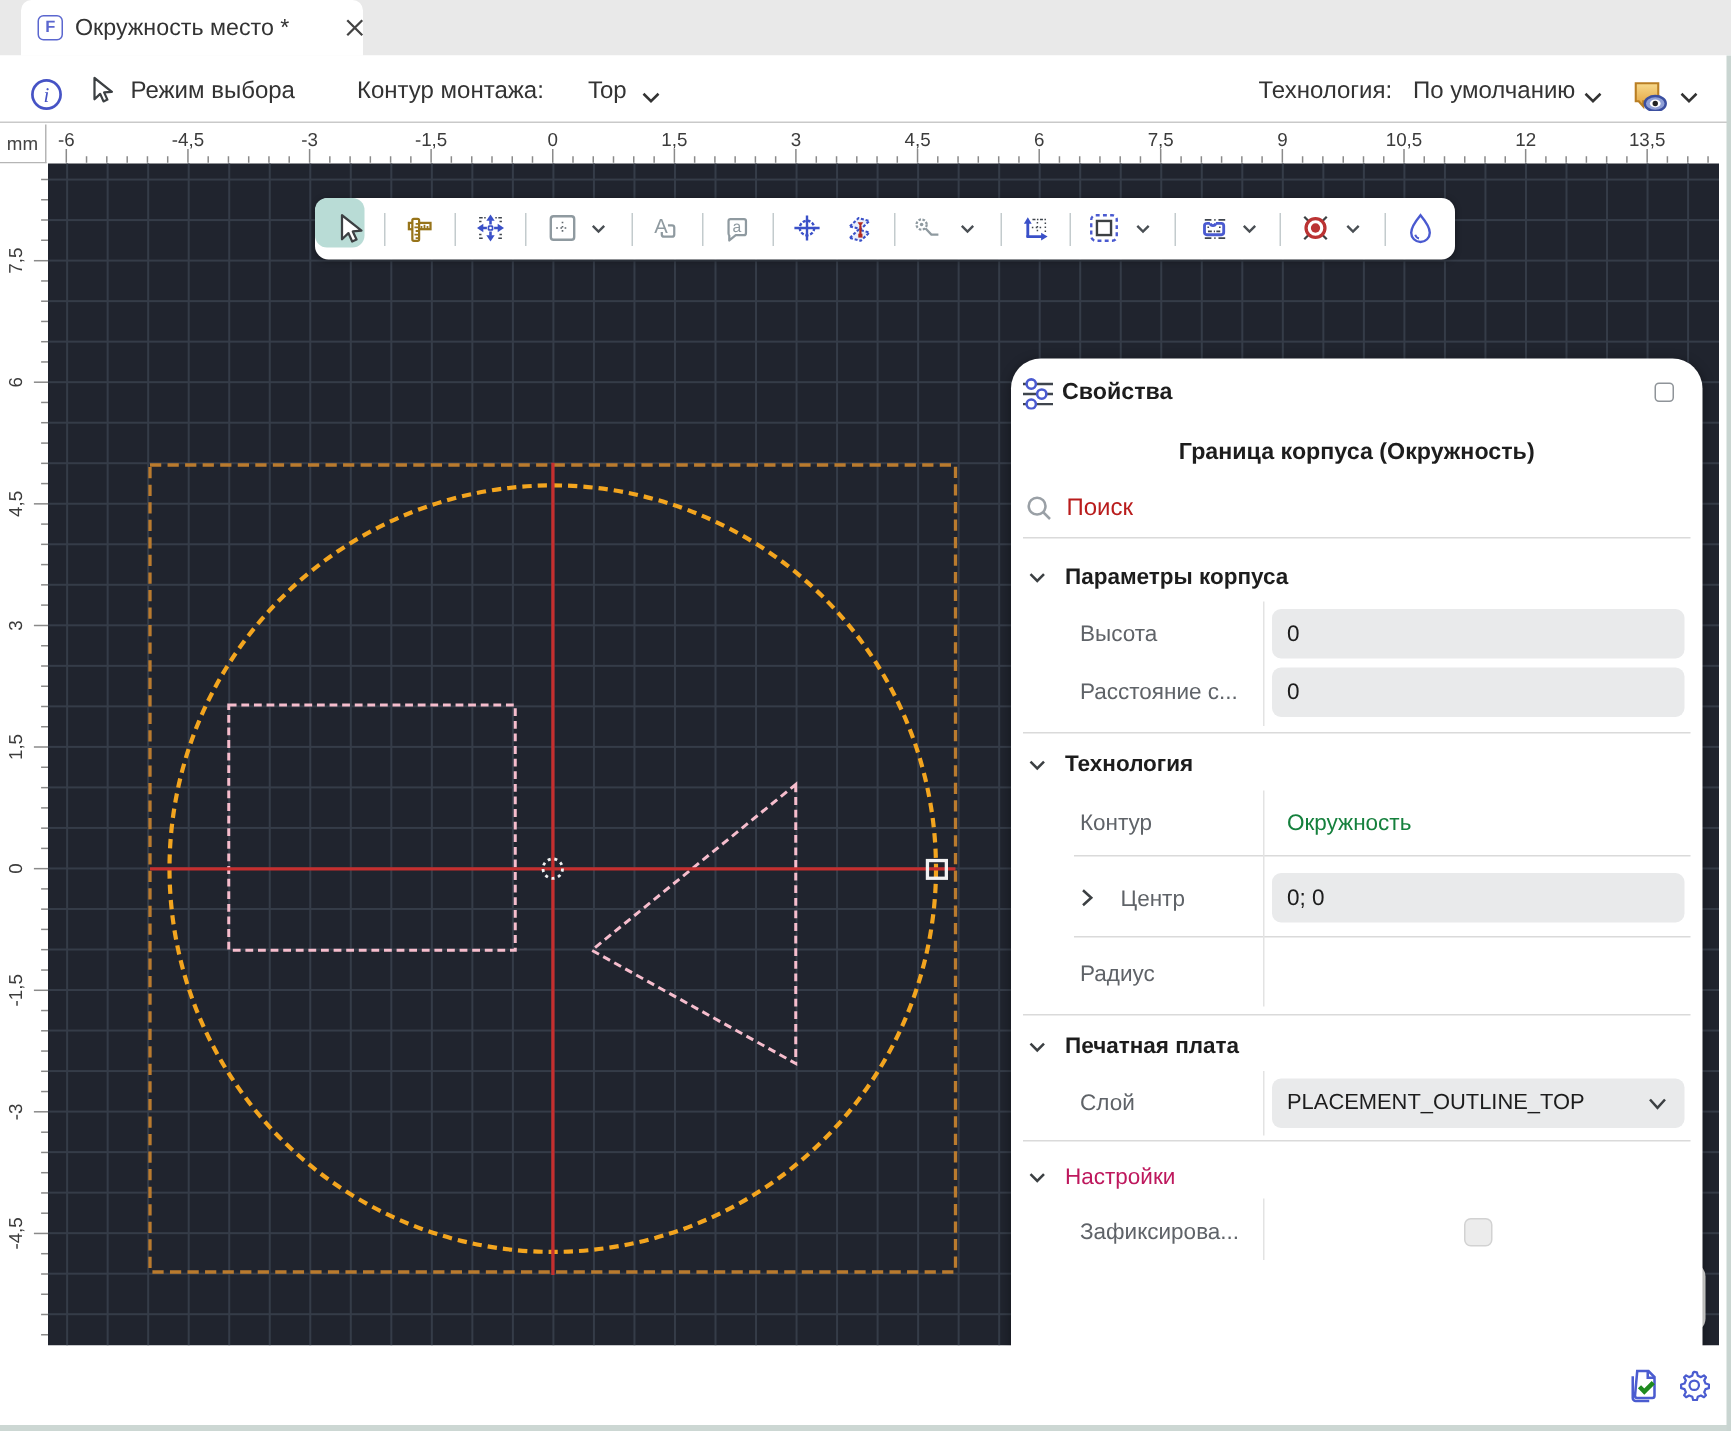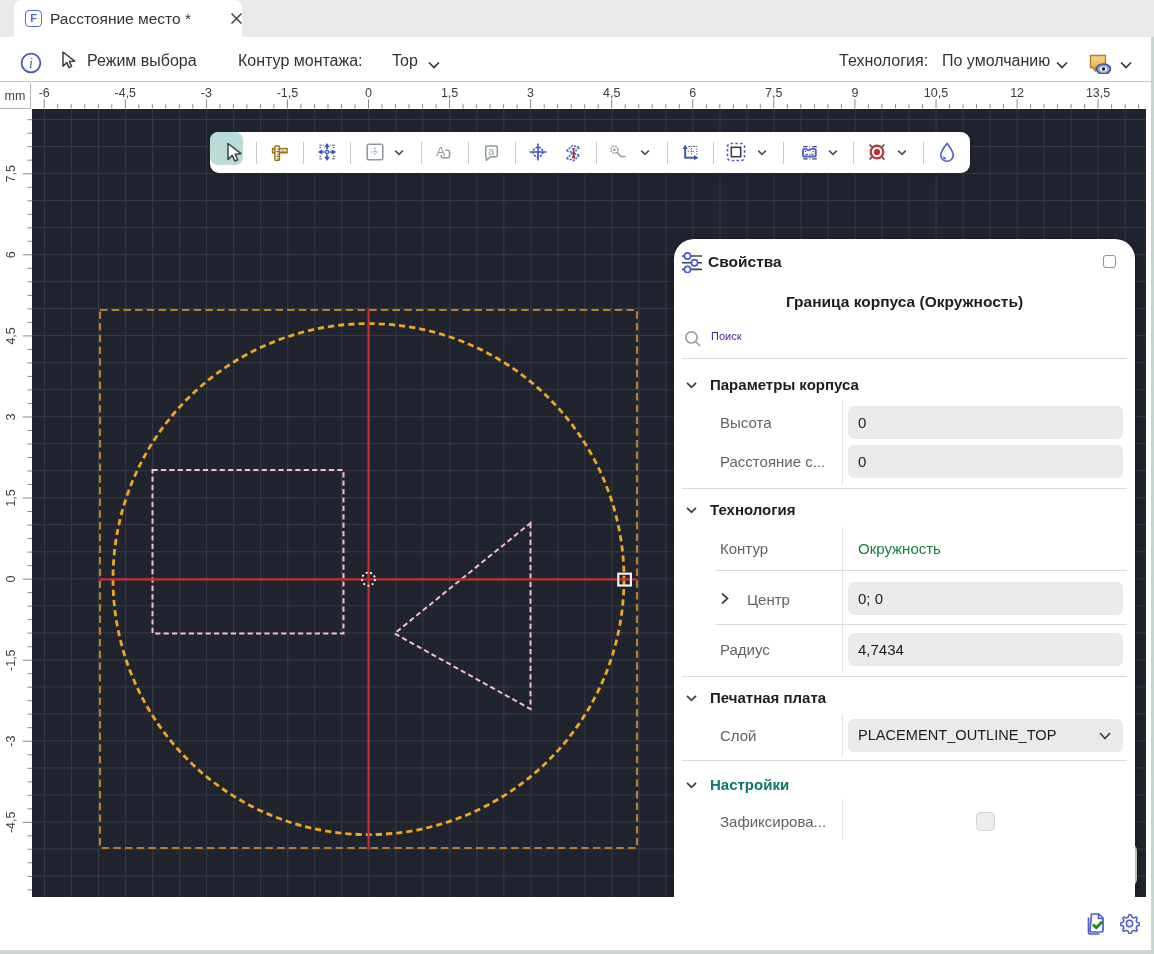--- a/index.html
+++ b/index.html
@@ -39,21 +39,21 @@
 .divl { position:absolute; height:1px; background:#dadada; }
 .vdiv { position:absolute; left:168px; width:1px; background:#e3e3e3; }
 #greytab { left:1086px; top:842px; width:51px; height:46px; background:#e4e4e2; border-radius:9px; }
 </style>
 </head>
 <body>
 <div id="app">
   <div class="abs" id="tabbar"></div>
   <div class="abs" id="tab">
     <div class="abs" id="tabF">F</div>
-    <div class="abs" id="tabTxt">Расстояние место *</div>
+    <div class="abs" id="tabTxt">Окружность место *</div>
     <svg class="abs" style="left:216px;top:12px" width="13" height="13" viewBox="0 0 13 13">
         <path d="M1.5 1.5 L11.5 11.5 M11.5 1.5 L1.5 11.5" stroke="#444" stroke-width="1.5" fill="none"></path>
       </svg>
   </div>
   <div class="abs" id="toprow">
     <svg class="abs" style="left:20px;top:14.5px" width="22" height="22" viewBox="0 0 22 22">
         <circle cx="11" cy="11" r="9.4" fill="none" stroke="#4653c5" stroke-width="1.8"></circle>
         <text x="11" y="16" font-size="14" font-style="italic" font-family="Liberation Serif,serif" fill="#4653c5" text-anchor="middle">i</text>
       </svg>
     <svg class="abs" style="left:59px;top:13px" width="20" height="20" viewBox="0 0 20 20">
@@ -379,21 +379,21 @@
       <circle cx="13.5" cy="13.7" r="3.1" fill="#fff" stroke="#4a5ad0" stroke-width="1.7"></circle>
       <circle cx="6.5" cy="20.4" r="3.1" fill="#fff" stroke="#4a5ad0" stroke-width="1.7"></circle>
     </svg>
     <div class="abs" style="left:34px;top:14px;font-size:15.5px;font-weight:bold;color:#1d1d1d">Свойства</div>
     <div class="abs" style="left:429px;top:16px;width:13px;height:13px;border:1.6px solid #8f9499;border-radius:3px"></div>
     <div class="abs" style="left:0;top:54px;width:461px;text-align:center;font-size:15.5px;font-weight:bold;color:#1d1d1d">Граница корпуса (Окружность)</div>
     <svg class="abs" style="left:10px;top:91px" width="18" height="18" viewBox="0 0 18 18">
         <circle cx="7.4" cy="7.4" r="5.6" fill="none" stroke="#9aa0a6" stroke-width="1.7"></circle>
         <path d="M11.5 11.5 L16 16" stroke="#9aa0a6" stroke-width="1.7"></path>
       </svg>
-    <div class="abs" style="left:37px;top:91px;font-size:11px;color:#4c1d95">Поиск</div>
+    <div class="abs" style="left:37px;top:91px;font-size:16px;color:#b91c1c">Поиск</div>
     <div class="divl" style="left:8px;top:118.5px;width:445px"></div>
     <svg class="abs" style="left:11px;top:142px" width="13" height="9" viewBox="0 0 13 9">
         <path d="M2 1.8 L6.5 6.3 L11 1.8" fill="none" stroke="#3c4043" stroke-width="1.7"></path>
       </svg>
     <div class="abs" style="left:36px;top:137px"><span style="font-size:15px;font-weight:bold;color:#1d1d1d">Параметры корпуса</span></div>
     <div class="abs rlabel" style="left:46px;top:175px">Высота</div>
     <div class="input" style="top:167px">0</div>
     <div class="abs rlabel" style="left:46px;top:214px">Расстояние с...</div>
     <div class="input" style="top:206px">0</div>
     <div class="vdiv" style="top:162px;height:83px"></div>
@@ -405,38 +405,37 @@
     <div class="abs rlabel" style="left:46px;top:301px">Контур</div>
     <div class="abs" style="left:184px;top:301px;font-size:15px;color:#15803d">Окружность</div>
     <div class="divl" style="left:42px;top:331px;width:411px"></div>
     <svg class="abs" style="left:46px;top:353px" width="10" height="13" viewBox="0 0 10 13">
         <path d="M2 1.5 L7.5 6.5 L2 11.5" fill="none" stroke="#3c4043" stroke-width="1.7"></path>
       </svg>
     <div class="abs rlabel" style="left:73px;top:352px">Центр</div>
     <div class="input" style="top:343px">0; 0</div>
     <div class="divl" style="left:42px;top:385px;width:411px"></div>
     <div class="abs rlabel" style="left:46px;top:402px">Радиус</div>
-    <div class="input" style="top:394px">4,7434</div>
     <div class="vdiv" style="top:288px;height:144px"></div>
     <div class="divl" style="left:8px;top:436.5px;width:445px"></div>
     <svg class="abs" style="left:11px;top:455px" width="13" height="9" viewBox="0 0 13 9">
         <path d="M2 1.8 L6.5 6.3 L11 1.8" fill="none" stroke="#3c4043" stroke-width="1.7"></path>
       </svg>
     <div class="abs" style="left:36px;top:450px"><span style="font-size:15px;font-weight:bold;color:#1d1d1d">Печатная плата</span></div>
     <div class="abs rlabel" style="left:46px;top:488px">Слой</div>
     <div class="input" style="top:480px;font-size:14.6px">PLACEMENT_OUTLINE_TOP</div>
     <svg class="abs" style="left:424px;top:492px" width="14" height="10" viewBox="0 0 14 10">
         <path d="M2 2 L7 7.5 L12 2" fill="none" stroke="#3c4043" stroke-width="1.7"></path>
       </svg>
     <div class="vdiv" style="top:475px;height:43px"></div>
     <div class="divl" style="left:8px;top:521px;width:445px"></div>
     <svg class="abs" style="left:11px;top:542px" width="13" height="9" viewBox="0 0 13 9">
         <path d="M2 1.8 L6.5 6.3 L11 1.8" fill="none" stroke="#3c4043" stroke-width="1.7"></path>
       </svg>
-    <div class="abs" style="left:36px;top:537px"><span style="font-size:15px;font-weight:bold;color:#0f766e">Настройки</span></div>
+    <div class="abs" style="left:36px;top:537px"><span style="font-size:15px;font-weight:normal;color:#be185d">Настройки</span></div>
     <div class="abs rlabel" style="left:46px;top:574px">Зафиксирова...</div>
     <div class="abs" style="left:302px;top:573px;width:19px;height:19px;background:#ececec;border:1px solid #d2d2d2;border-radius:4.5px"></div>
     <div class="vdiv" style="top:560px;height:41px"></div>
   </div>
   <div class="abs" id="rightstrip"></div>
   <div class="abs" id="botbar">
     <svg class="abs" style="left:1085px;top:15px" width="20" height="24" viewBox="0 0 20 24">
       <path d="M3.5 5.5 v14.5 a2 2 0 0 0 2 2 h9" fill="none" stroke="#4b5cd0" stroke-width="1.7"></path>
       <path d="M6.5 2 h7.5 l4 4 v12.5 a1.5 1.5 0 0 1 -1.5 1.5 h-10 a1.5 1.5 0 0 1 -1.5 -1.5 z" fill="#fff" stroke="#4b5cd0" stroke-width="1.7"></path>
       <path d="M13.5 2 v4.5 h4.5" fill="none" stroke="#4b5cd0" stroke-width="1.7"></path>

